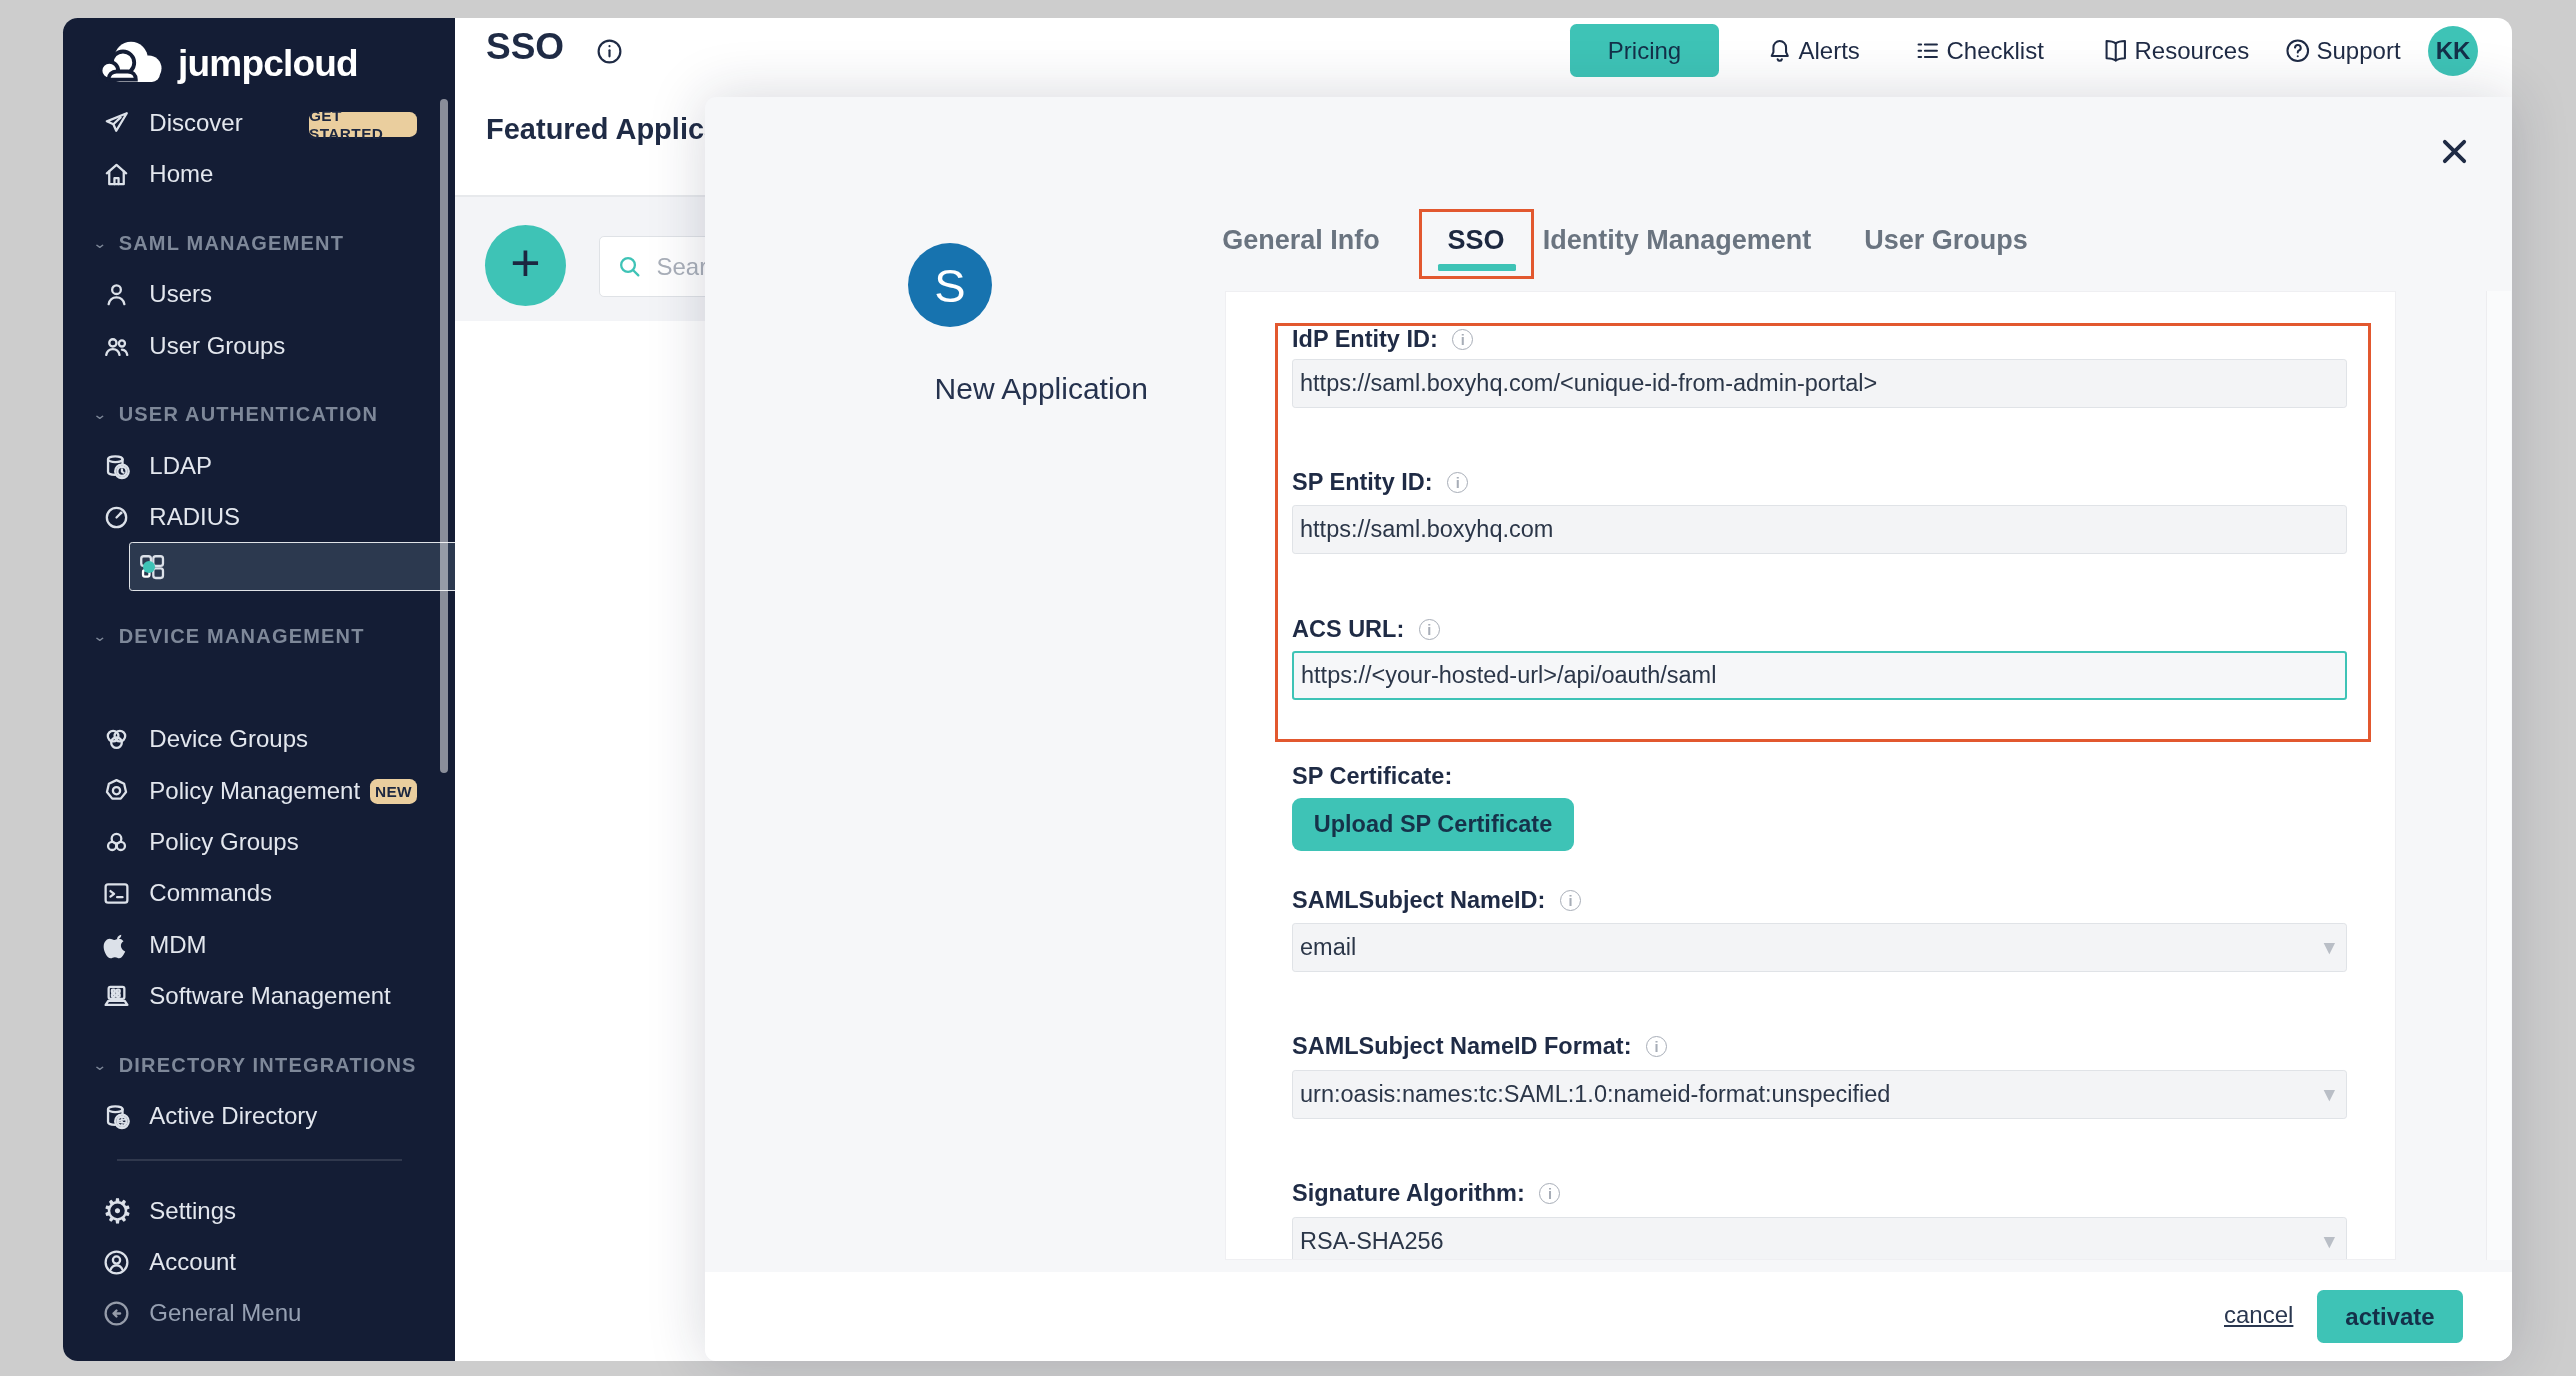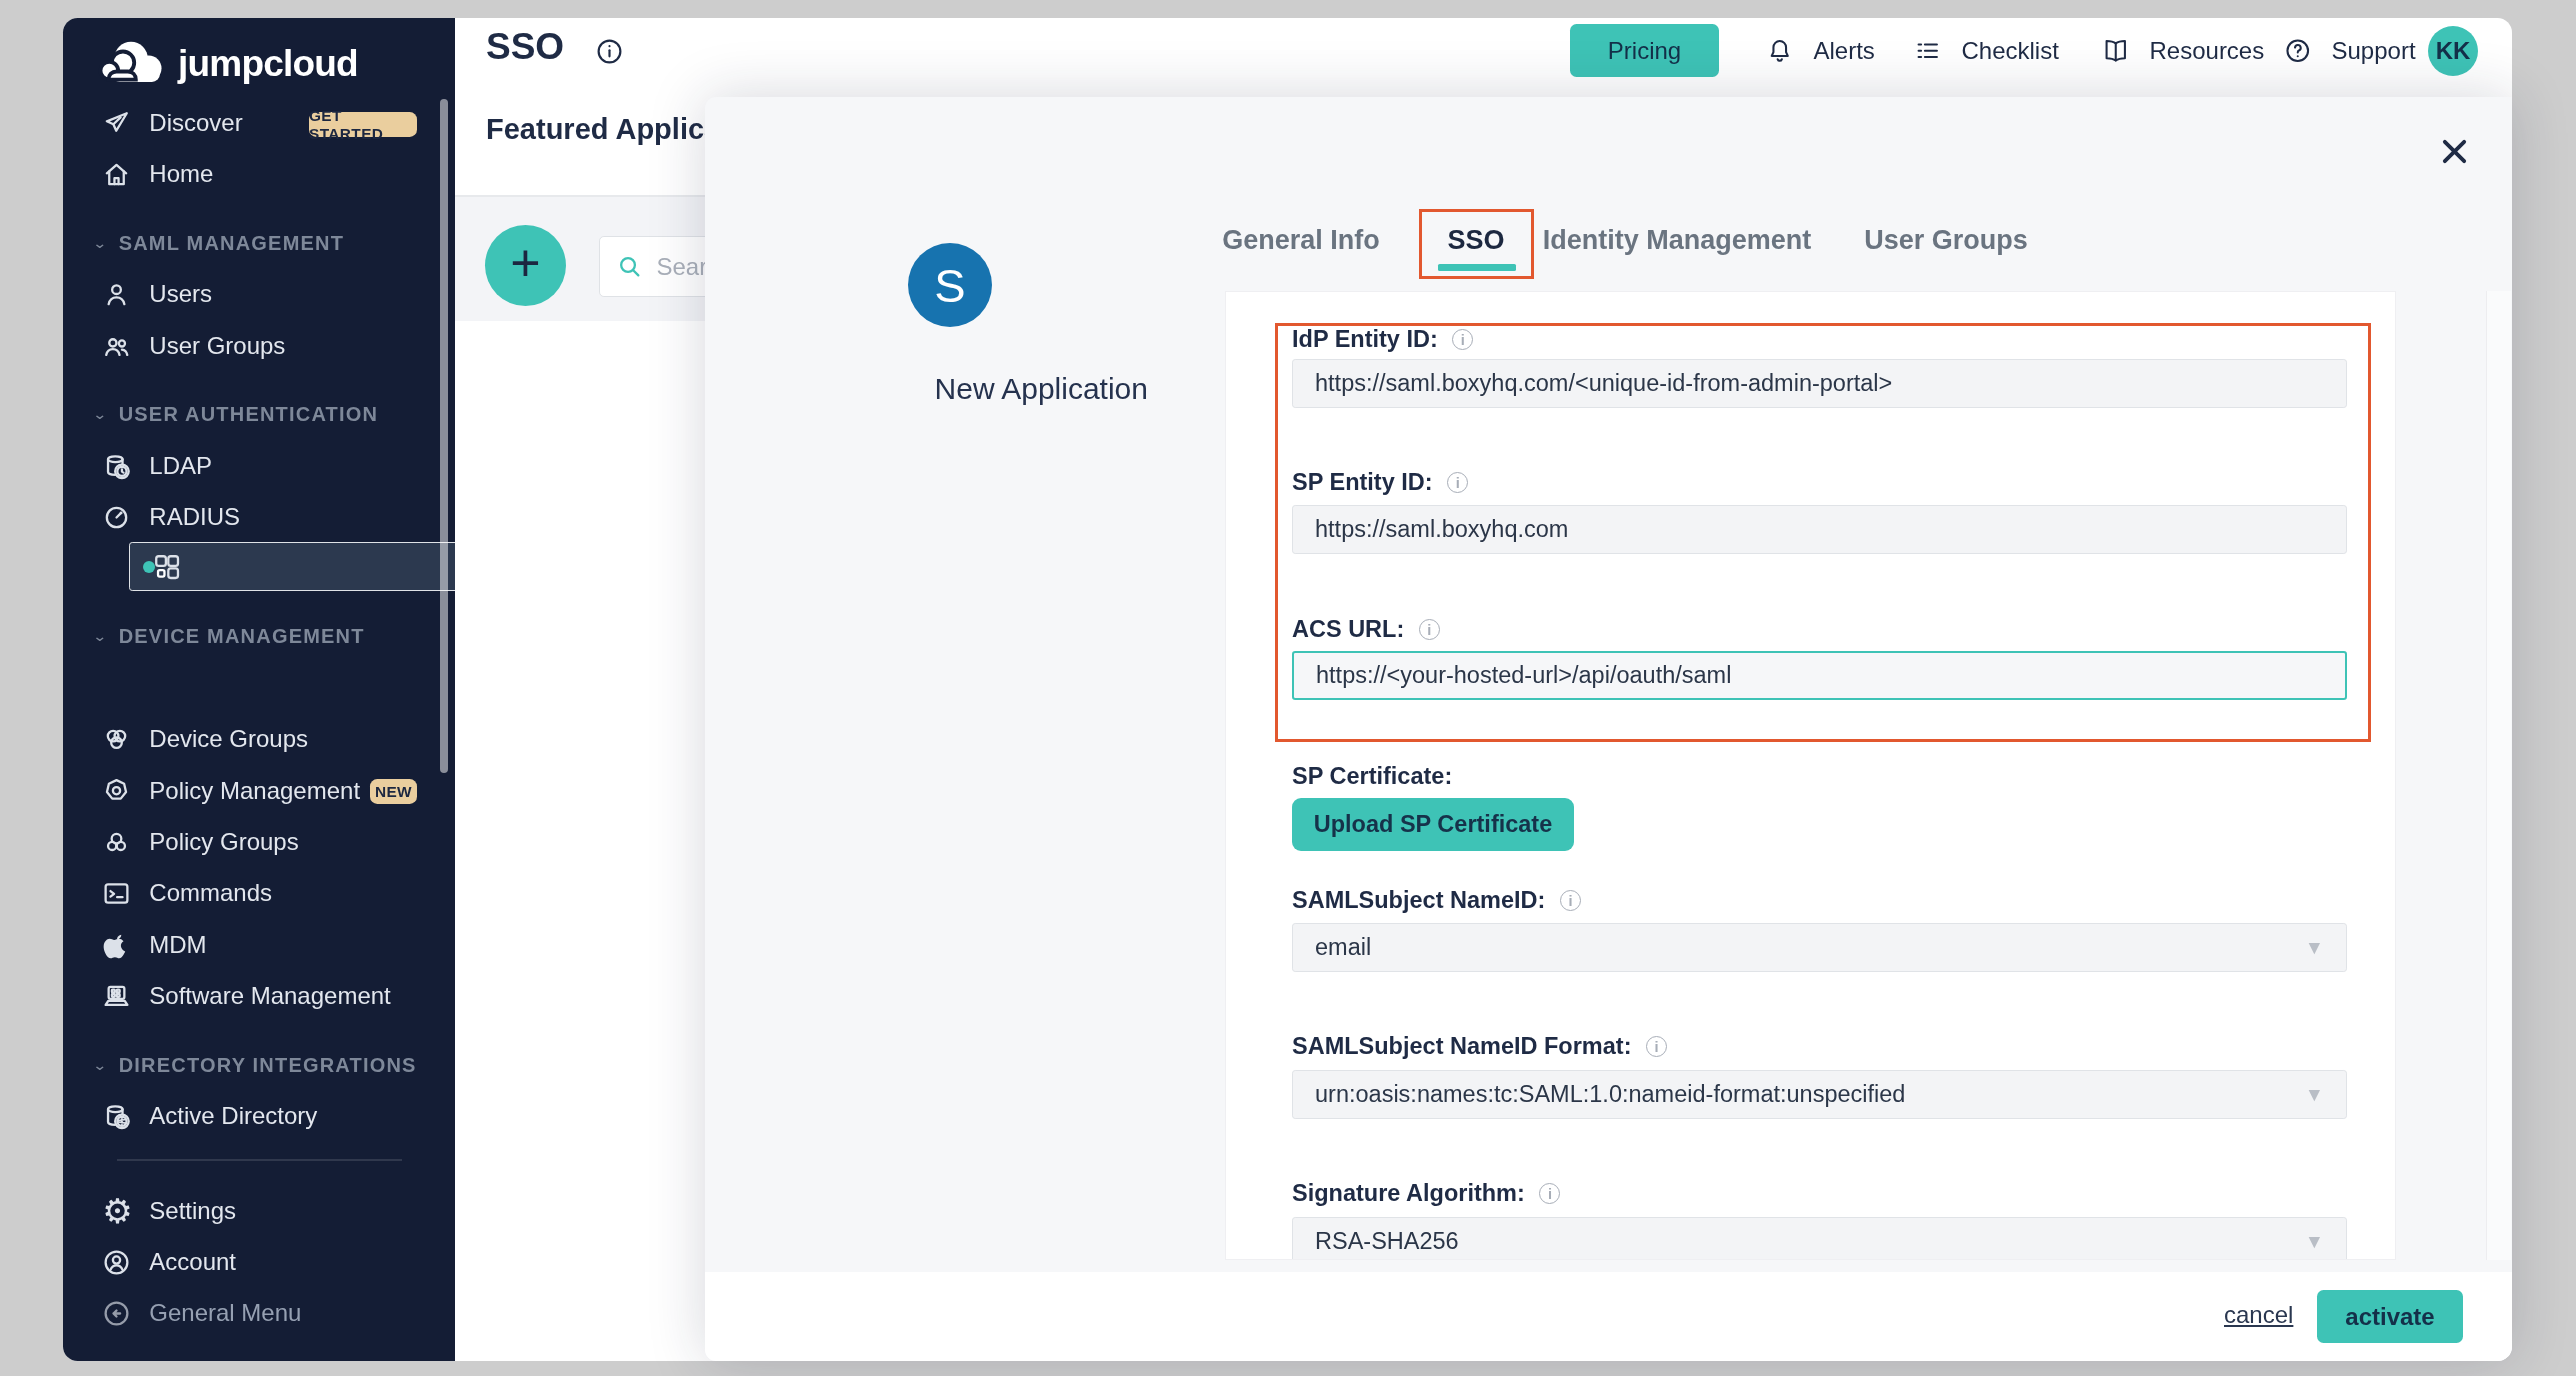--- a/index.html
+++ b/index.html
@@ -30,21 +30,21 @@
   .icn path,.icn circle,.icn rect,.icn ellipse,.icn polyline{stroke:#dce1e9;stroke-width:1.9;fill:none;stroke-linecap:round;stroke-linejoin:round}
   .icn .fil{fill:#dce1e9;stroke:none}
   .icn .mask{fill:#141d35}
   .gear-glyph{font-family:"DejaVu Sans",sans-serif;font-size:34px;color:#dce1e9;line-height:29px;width:29px;text-align:center}
   
   #page-title{position:absolute;left:486px;top:26px;font-size:37px;font-weight:bold;color:#1f2b45}
   #title-info{position:absolute;left:595px;top:37px;width:29px;height:29px}
   .hicon path,.hicon circle,.hicon rect{stroke:#1f2b45;stroke-width:1.8;fill:none;stroke-linecap:round;stroke-linejoin:round}
   #btn-pricing{position:absolute;left:1570px;top:24px;width:149px;height:53px;background:#3ec3b6;border-radius:6.5px;display:flex;align-items:center;justify-content:center;font-size:24px;font-weight:500;color:#143049;cursor:pointer}
   .hact{position:absolute;top:22.7px;height:57px;display:flex;align-items:center;cursor:pointer}
-  .hact .txt{margin-left:20px;font-size:24px;color:#1f2b45}
+  .hact .txt{margin-left:5px;font-size:24px;color:#1f2b45}
   #act-alerts{left:1766px}#act-checklist{left:1914px}#act-resources{left:2102px}#act-support{left:2284px}
   #avatar{position:absolute;left:2428px;top:26px;width:50px;height:50px;border-radius:50%;background:#3ec3b6;display:flex;align-items:center;justify-content:center;font-size:24px;font-weight:bold;color:#143049;cursor:pointer}
   
   #featured{position:absolute;left:486px;top:113px;font-size:29px;font-weight:bold;color:#1f2b45;white-space:nowrap}
   #hdr-divider{position:absolute;left:455px;top:195px;width:2057px;height:1.6px;background:#e7e9ec}
   #toolbar{position:absolute;left:455px;top:197px;width:2057px;height:124px;background:#f3f4f7}
   #plus-btn{position:absolute;left:485px;top:225px;width:81px;height:81px;border-radius:50%;background:#3ec3b6;display:flex;align-items:center;justify-content:center;cursor:pointer}
   #plus-btn .pl{font-size:52px;font-weight:400;color:#1c2740;line-height:52px;margin-top:-4.9px}
   #search{position:absolute;left:599px;top:236px;width:291px;height:61px;background:#fff;border:1.6px solid #dfe2e6;border-radius:4.9px;display:flex;align-items:center;padding-left:16px}
   #search .ph{margin-left:13px;font-size:24px;color:#a9afb9;white-space:nowrap}
@@ -55,21 +55,21 @@
   #app-circle{position:absolute;left:203px;top:146px;width:84px;height:84px;border-radius:50%;background:#1773af;display:flex;align-items:center;justify-content:center;font-size:47px;color:#ffffff}
   #app-name{position:absolute;left:47px;top:275px;width:396px;text-align:right;font-size:30px;font-weight:normal;color:#25324e}
   .tab{position:absolute;top:128px;transform:translateX(-50%);font-size:27px;font-weight:600;color:#6a7480;white-space:nowrap;cursor:pointer}
   .tab.active{color:#1c2840;font-weight:bold}
   #tab-underline{position:absolute;left:733px;top:167px;width:78px;height:7.3px;background:#3ec3b6;border-radius:1.6px}
   #tab-annotation{position:absolute;left:714px;top:112px;width:115px;height:70px;border:3.2px solid #e2582f}
   #form-panel{position:absolute;left:520px;top:194px;width:1171px;height:969px;background:#ffffff;border:0.8px solid #efeff2;overflow:hidden}
   #form-annotation{position:absolute;left:49px;top:31px;width:1096px;height:419px;border:3.2px solid #e2582f}
   .fld-label{position:absolute;left:66px;display:flex;align-items:center;font-size:23.5px;font-weight:bold;color:#1f2b45}
   .info-i{margin-left:14.6px;width:21px;height:21px;border-radius:50%;border:1.6px solid #a7adb7;color:#a7adb7;font-size:14.6px;font-weight:bold;display:flex;align-items:center;justify-content:center;font-style:normal;cursor:pointer}
-  .txt-input,.sel{position:absolute;left:66px;width:1055px;height:49px;background:#f3f4f6;border:1.6px solid #e0e3e7;border-radius:3.2px;display:flex;align-items:center;padding:0 22px;font-size:23.5px;color:#2b3648;cursor:text}
+  .txt-input,.sel{position:absolute;left:66px;width:1055px;height:49px;background:#f3f4f6;border:1.6px solid #e0e3e7;border-radius:3.2px;display:flex;align-items:center;padding:0 7px;font-size:23.5px;color:#2b3648;cursor:text}
   .sel{cursor:pointer;justify-content:space-between}
   .sel .caret{color:#b9bec6;font-size:19.4px}
   .txt-input.focus{border:2.4px solid #3ec3b6;background:#f6f7f9}
   #upload-btn{position:absolute;left:66px;top:506px;width:282px;height:53px;background:#3ec3b6;border-radius:9px;display:flex;align-items:center;justify-content:center;font-size:23.5px;font-weight:bold;color:#16324a;cursor:pointer}
   #m-scroll{position:absolute;left:1781px;top:194px;width:25px;height:969px;background:#fafbfc;border-left:0.8px solid #ededf0}
   #m-footer{position:absolute;left:0;top:1175px;width:1807px;height:89px;background:#ffffff;border-radius:0 0 14.6px 11.3px}
   #cancel-link{position:absolute;left:1519px;top:1204px;font-size:24px;color:#2a3750;text-decoration:underline;cursor:pointer}
   #activate-btn{position:absolute;left:1612px;top:1193px;width:146px;height:53px;background:#3ec3b6;border-radius:6.5px;display:flex;align-items:center;justify-content:center;font-size:24px;font-weight:bold;color:#143049;cursor:pointer}
 </style>
 </head>

